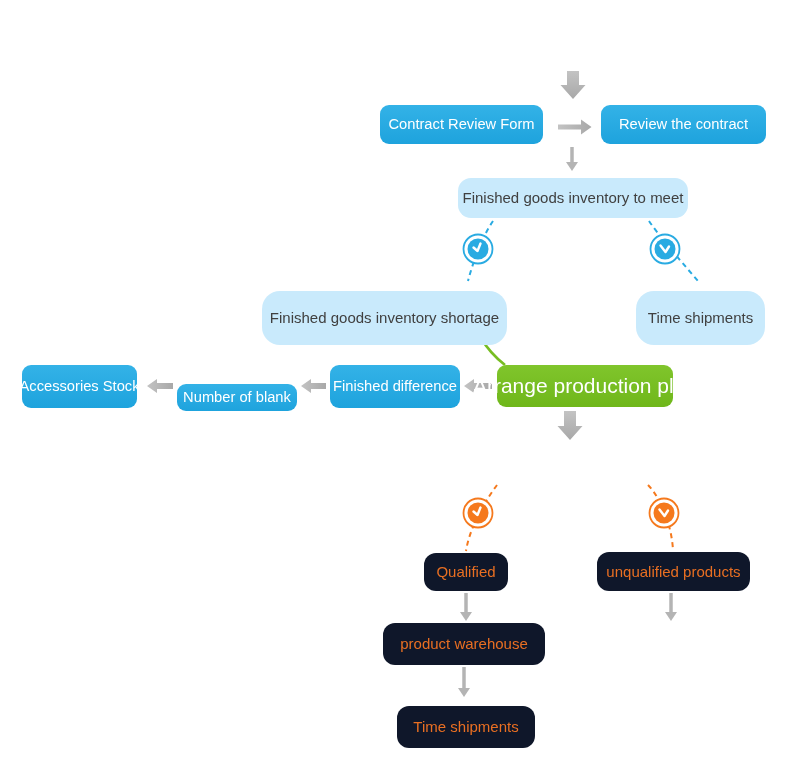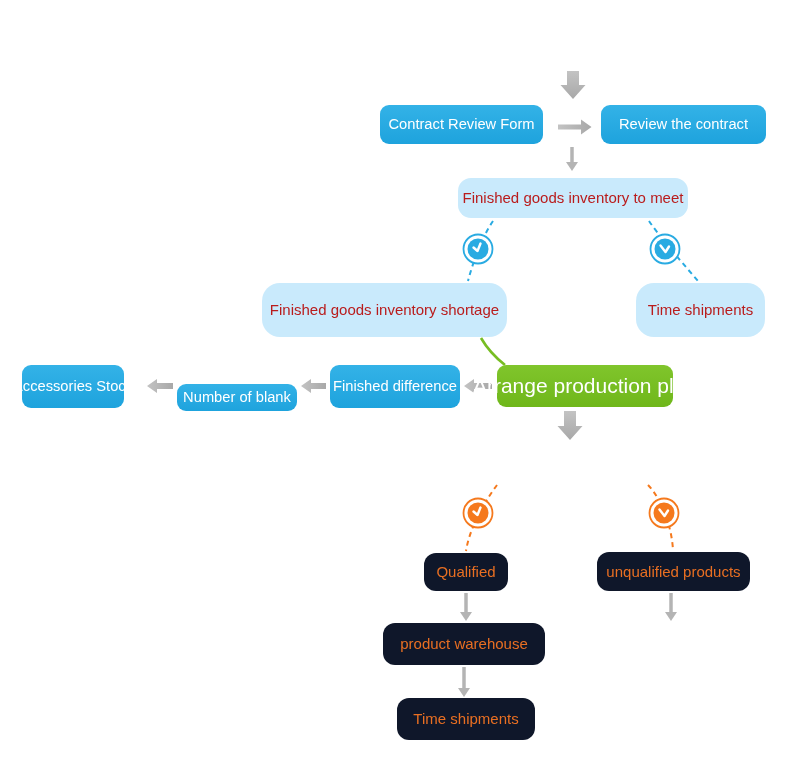--- a/index.html
+++ b/index.html
@@ -22,23 +22,23 @@
   }
   .red{
     background:linear-gradient(180deg,#d03a22 0%,#c02a18 100%);
     color:#fff;border-radius:9px;font-size:15px;
   }
   .solid-blue{
     background:linear-gradient(180deg,#33b2e7 0%,#1ea3dd 100%);
     color:#fff;border-radius:9px;
   }
   .light-blue{
-    background:#c9eafc;color:#b91c1c;border-radius:13px;font-size:15px;
+    background:#c9eafc;color:#404040;border-radius:13px;font-size:15px;
   }
-  .big-radius{border-radius:18px;}
+  .big-radius{border-radius:18px;margin-top:8px;}
   .green{
     background:linear-gradient(180deg,#80c52c 0%,#6fb71a 100%);
     color:#fff;border-radius:9px;font-size:21px;
   }
   .orange{
     background:linear-gradient(180deg,#f78424 0%,#f27212 100%);
     color:#fff;border-radius:11px;font-size:15px;
   }
   .light-orange{
     background:#0f172a;color:#e96f22;border-radius:12px;font-size:15px;
@@ -118,21 +118,21 @@
   <div class="node solid-blue" style="left:380px;top:105px;width:163px;height:39px;">Contract Review Form</div>
 
   <div class="node solid-blue" style="left:601px;top:105px;width:165px;height:39px;">Review the contract</div>
 
   <div class="node light-blue" style="left:458px;top:178px;width:230px;height:40px;">Finished goods inventory to meet</div>
 
   <div class="node light-blue big-radius" style="left:262px;top:283px;width:245px;height:54px;">Finished goods inventory shortage</div>
 
   <div class="node light-blue big-radius" style="left:636px;top:283px;width:129px;height:54px;">Time shipments</div>
 
-  <div class="node solid-blue" style="left:22px;top:365px;width:102px;height:43px;">Accessories Stock</div>
+  <div class="node solid-blue" style="left:22px;top:365px;width:115px;height:43px;">Accessories Stock</div>
 
   <div class="node solid-blue" style="left:177px;top:384px;width:120px;height:27px;">Number of blank</div>
 
   <div class="node solid-blue" style="left:330px;top:365px;width:130px;height:43px;">Finished difference</div>
 
   <div class="node green" style="left:497px;top:365px;width:176px;height:42px;">Arrange production plan</div>
 
 
   <div class="node light-orange" style="left:424px;top:553px;width:84px;height:38px;">Qualified</div>
 

